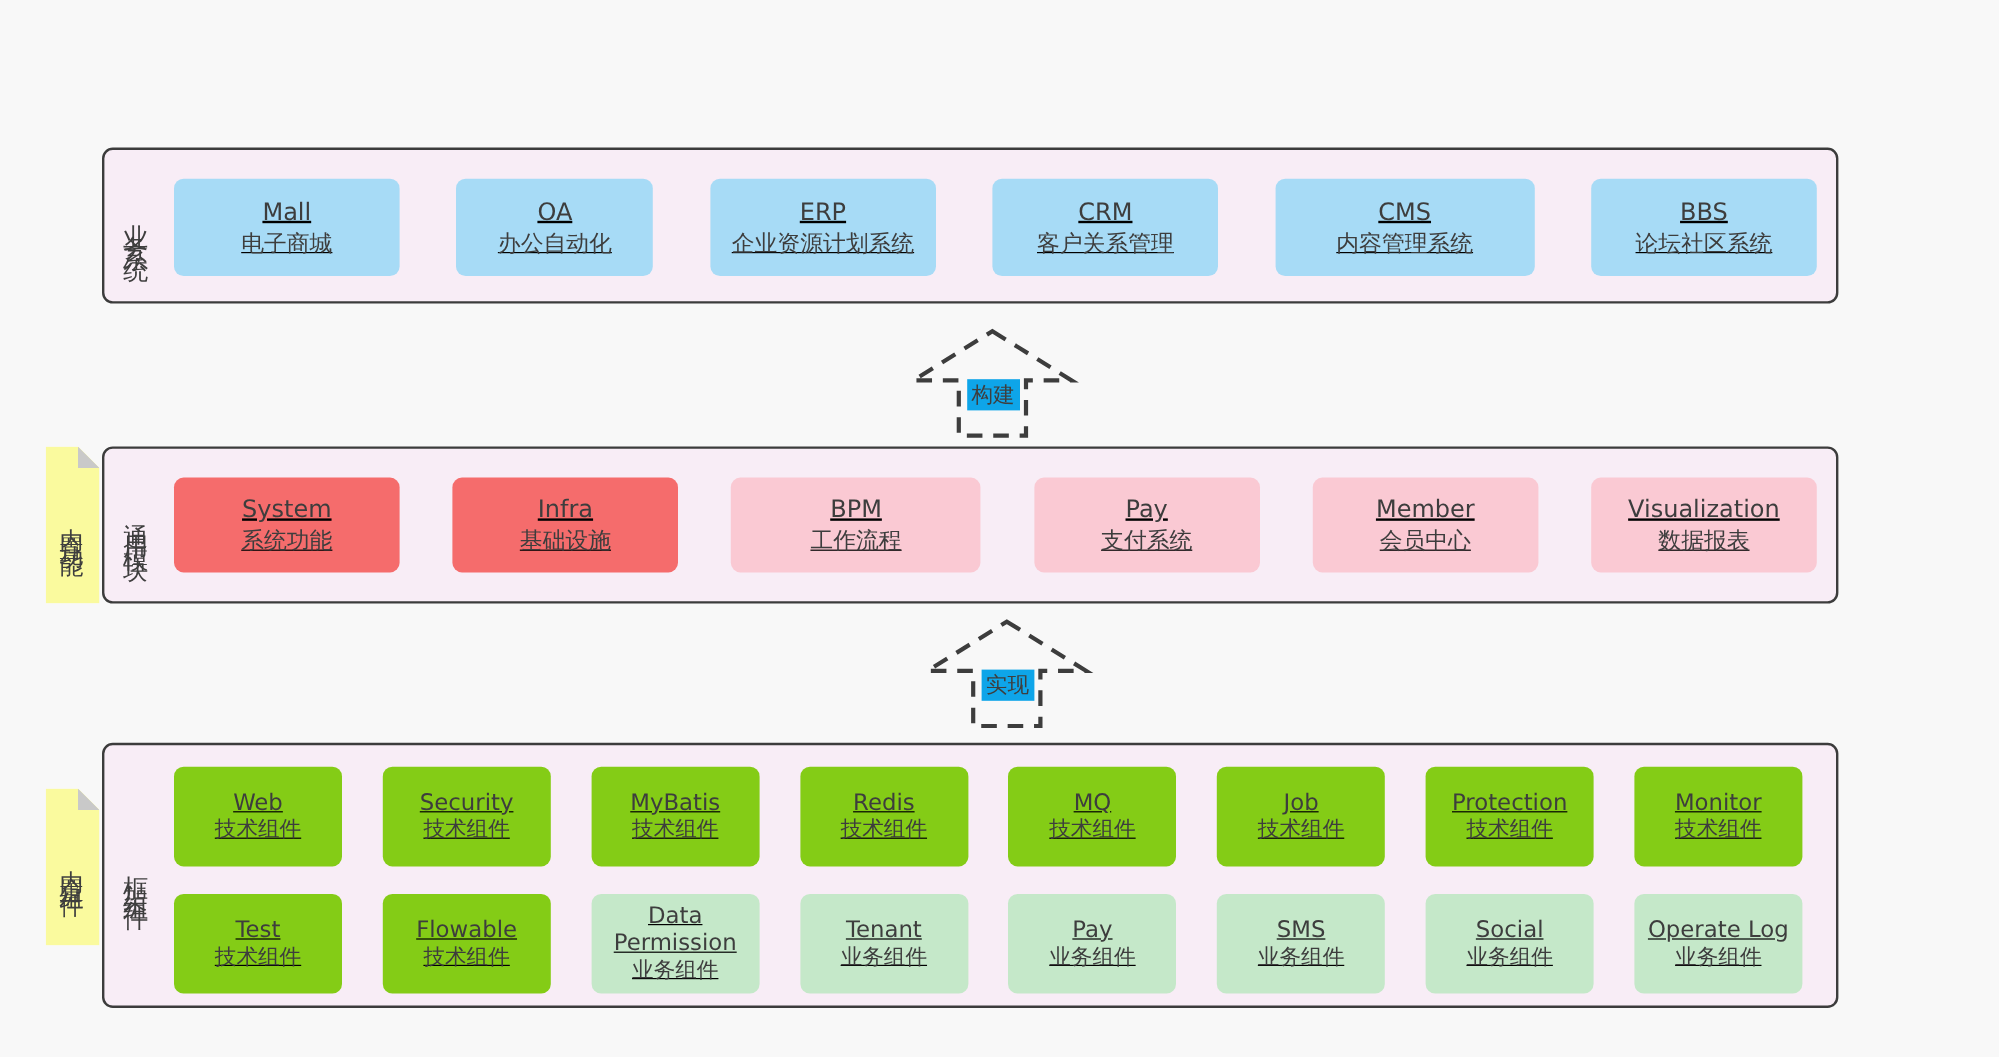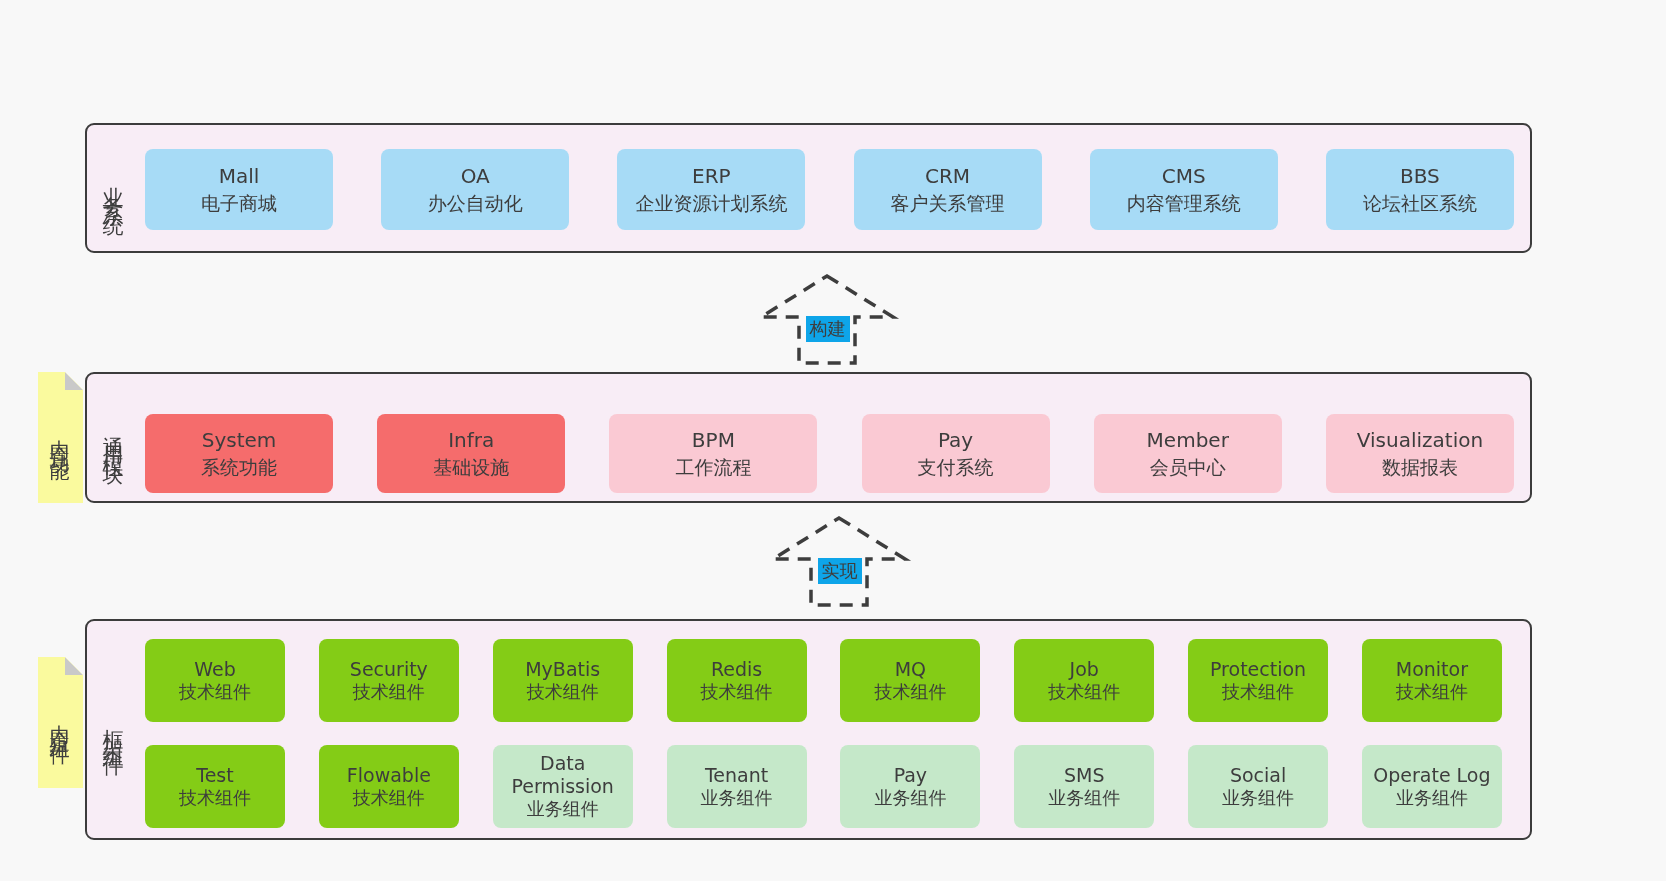--- a/index.html
+++ b/index.html
@@ -28,20 +28,21 @@
     color:#3e3e3e;
     position:absolute;
     left:12px;top:50%;
     transform:translateY(-50%);
     white-space:nowrap;
   }
   .boxrow{
     position:absolute;
     display:flex;
     justify-content:space-between;
+    text-decoration:underline;
   }
   .box{
     border-radius:8px;
     display:flex;
     flex-direction:column;
     align-items:center;
     justify-content:center;
     text-align:center;
     color:#3d3d3d;
     box-sizing:border-box;
@@ -98,33 +99,33 @@
 
 <div class="canvas">
 
   <div class="layer" style="left:85px;top:123px;width:1447px;height:130px;">
     <div class="vlabel">业务系统</div>
     <div class="boxrow" style="left:58px;right:16px;top:24px;height:81px;">
       <div class="box box-blue" style="width:188px;">
         <div class="t">Mall</div>
         <div class="s">电子商城</div>
       </div>
-      <div class="box box-blue" style="width:188px;">
+      <div class="box box-blue" style="width:164px;">
         <div class="t">OA</div>
         <div class="s">办公自动化</div>
       </div>
       <div class="box box-blue" style="width:188px;">
         <div class="t">ERP</div>
         <div class="s">企业资源计划系统</div>
       </div>
       <div class="box box-blue" style="width:188px;">
         <div class="t">CRM</div>
         <div class="s">客户关系管理</div>
       </div>
-      <div class="box box-blue" style="width:188px;">
+      <div class="box box-blue" style="width:216px;">
         <div class="t">CMS</div>
         <div class="s">内容管理系统</div>
       </div>
       <div class="box box-blue" style="width:188px;">
         <div class="t">BBS</div>
         <div class="s">论坛社区系统</div>
       </div>
     </div>
   </div>
 
@@ -135,21 +136,21 @@
     <div class="arrow-label">构建</div>
   </div>
 
   <div class="sticky" style="left:38px;top:372px;width:45px;height:131px;">
     <div class="fold"></div>
     <div class="vtext">内置功能</div>
   </div>
 
   <div class="layer" style="left:85px;top:372px;width:1447px;height:131px;">
     <div class="vlabel">通用模块</div>
-    <div class="boxrow" style="left:58px;right:16px;top:40px;height:79px;">
+    <div class="boxrow" style="left:58px;right:16px;top:24px;height:79px;">
       <div class="box box-red" style="width:188px;">
         <div class="t">System</div>
         <div class="s">系统功能</div>
       </div>
       <div class="box box-red" style="width:188px;">
         <div class="t">Infra</div>
         <div class="s">基础设施</div>
       </div>
       <div class="box box-pink" style="width:208px;">
         <div class="t">BPM</div>

